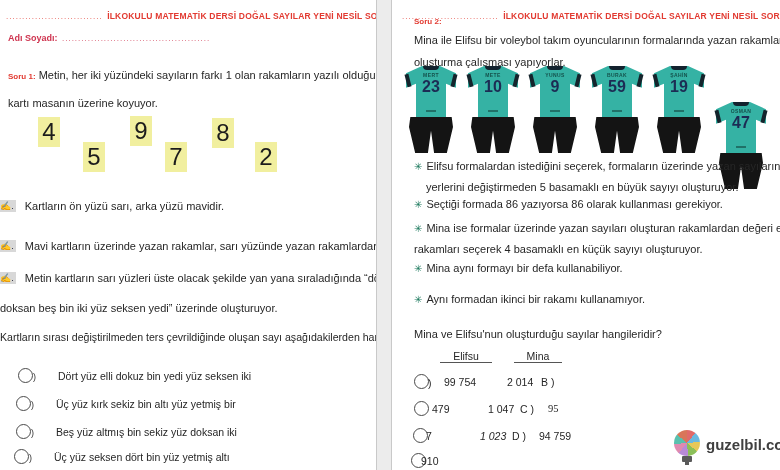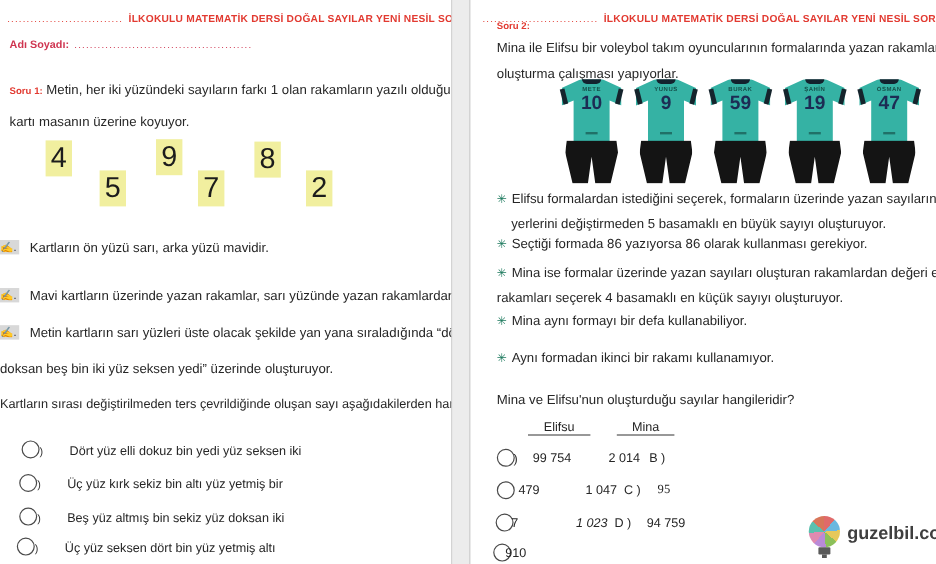--- a/index.html
+++ b/index.html
@@ -147,20 +147,30 @@
     <span class="red hdr">İLKOKULU MATEMATİK DERSİ DOĞAL SAYILAR YENİ NESİL SORULAR</span>
   </div>
 
   <div class="abs red soru-label" style="left:22px;top:17px;">Soru 2:</div>
 
   <div class="abs" style="left:22px;top:29px;line-height:22px;">
     <div class="body-txt">Mina ile Elifsu bir voleybol takım oyuncularının formalarında yazan rakamlarla sayı</div>
     <div class="body-txt">oluşturma çalışması yapıyorlar.</div>
   </div>
 
+  <div class="jersey" style="left:14px;">
+    <div class="shirt"></div>
+    <div class="collar"></div>
+    <div class="cuff cl"></div>
+    <div class="cuff cr"></div>
+    <div class="pname">MERT</div>
+    <div class="pnum">23</div>
+    <div class="hem-mark"></div>
+    <div class="shorts"></div>
+  </div>
   <div class="jersey" style="left:76px;">
     <div class="shirt"></div>
     <div class="collar"></div>
     <div class="cuff cl"></div>
     <div class="cuff cr"></div>
     <div class="pname">METE</div>
     <div class="pnum">10</div>
     <div class="hem-mark"></div>
     <div class="shorts"></div>
   </div>
@@ -187,21 +197,21 @@
   <div class="jersey" style="left:262px;">
     <div class="shirt"></div>
     <div class="collar"></div>
     <div class="cuff cl"></div>
     <div class="cuff cr"></div>
     <div class="pname">ŞAHİN</div>
     <div class="pnum">19</div>
     <div class="hem-mark"></div>
     <div class="shorts"></div>
   </div>
-  <div class="jersey" style="left:324px;">
+  <div class="jersey" style="left:324px;margin-top:36px;">
     <div class="shirt"></div>
     <div class="collar"></div>
     <div class="cuff cl"></div>
     <div class="cuff cr"></div>
     <div class="pname">OSMAN</div>
     <div class="pnum">47</div>
     <div class="hem-mark"></div>
     <div class="shorts"></div>
   </div>
 

